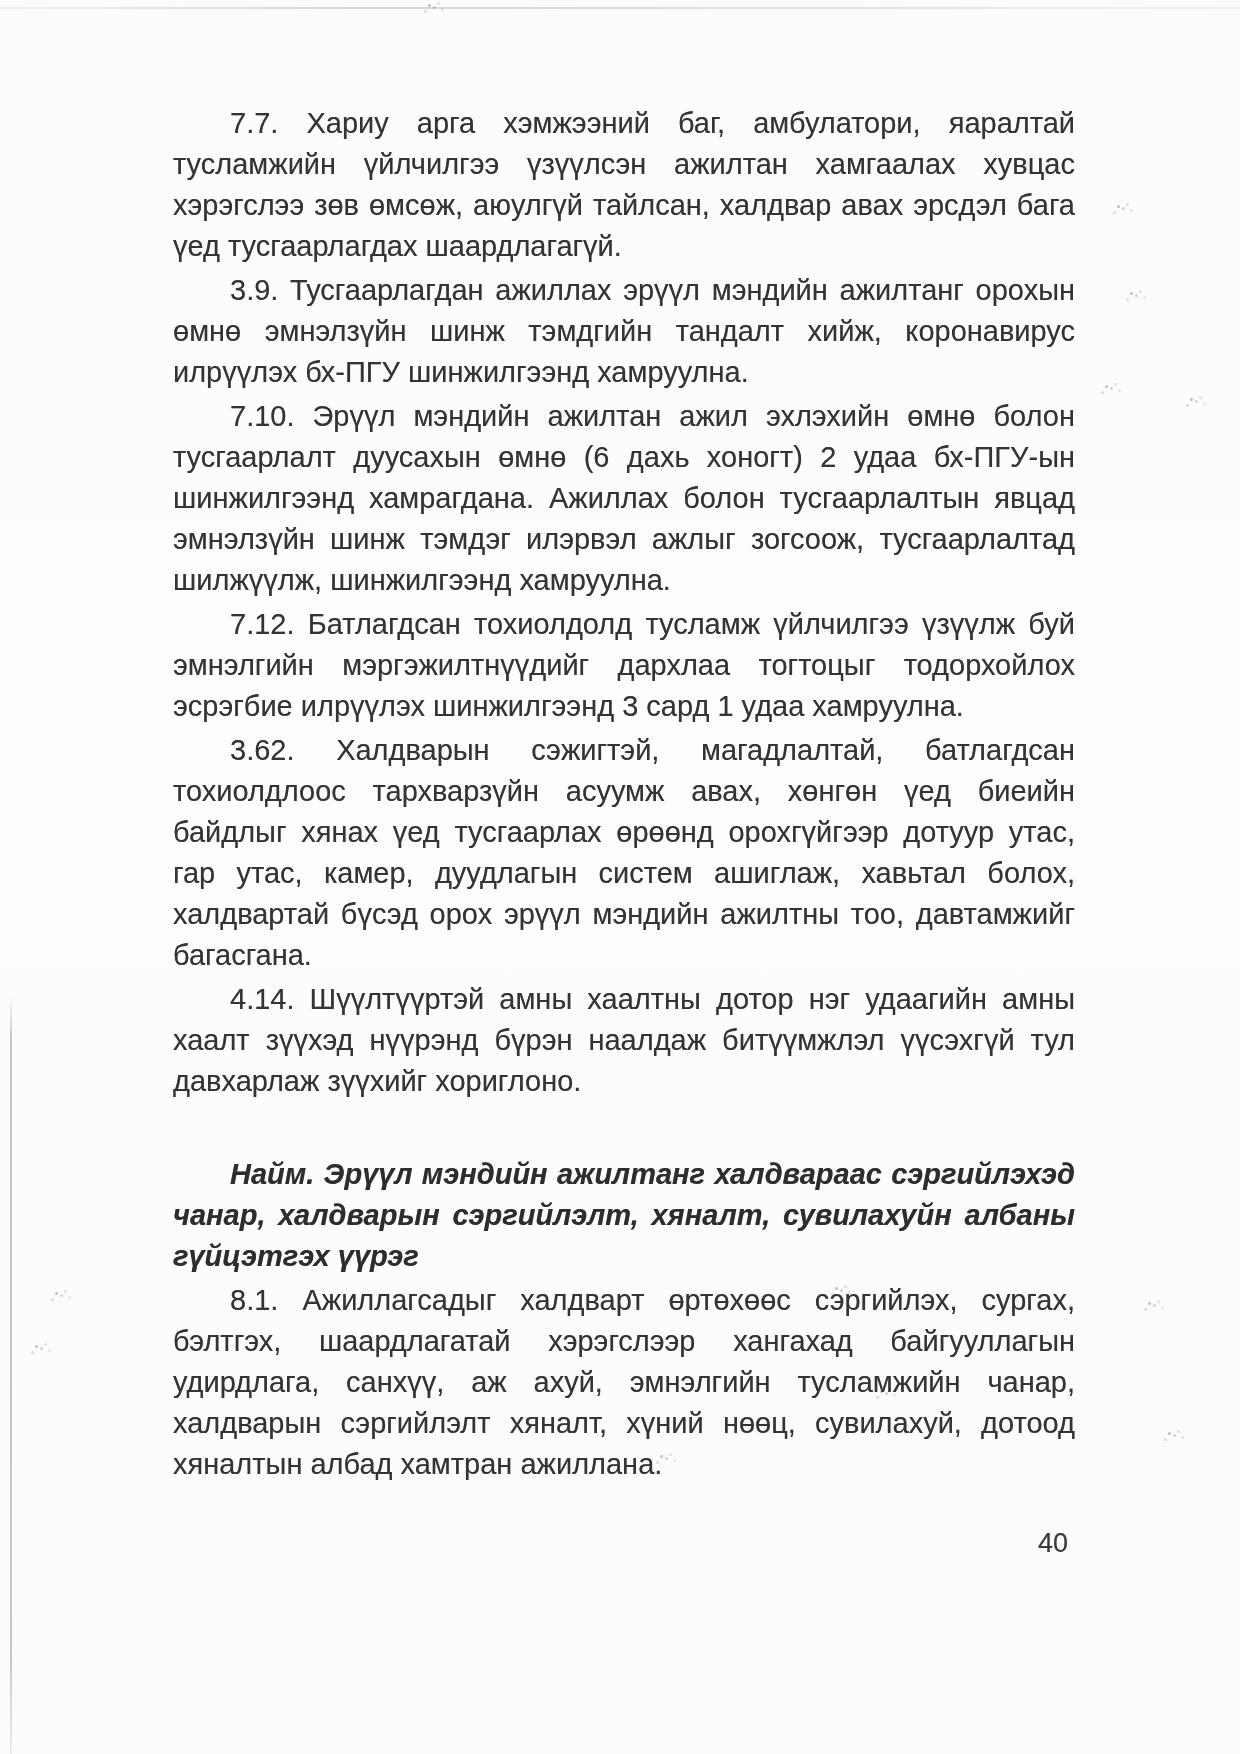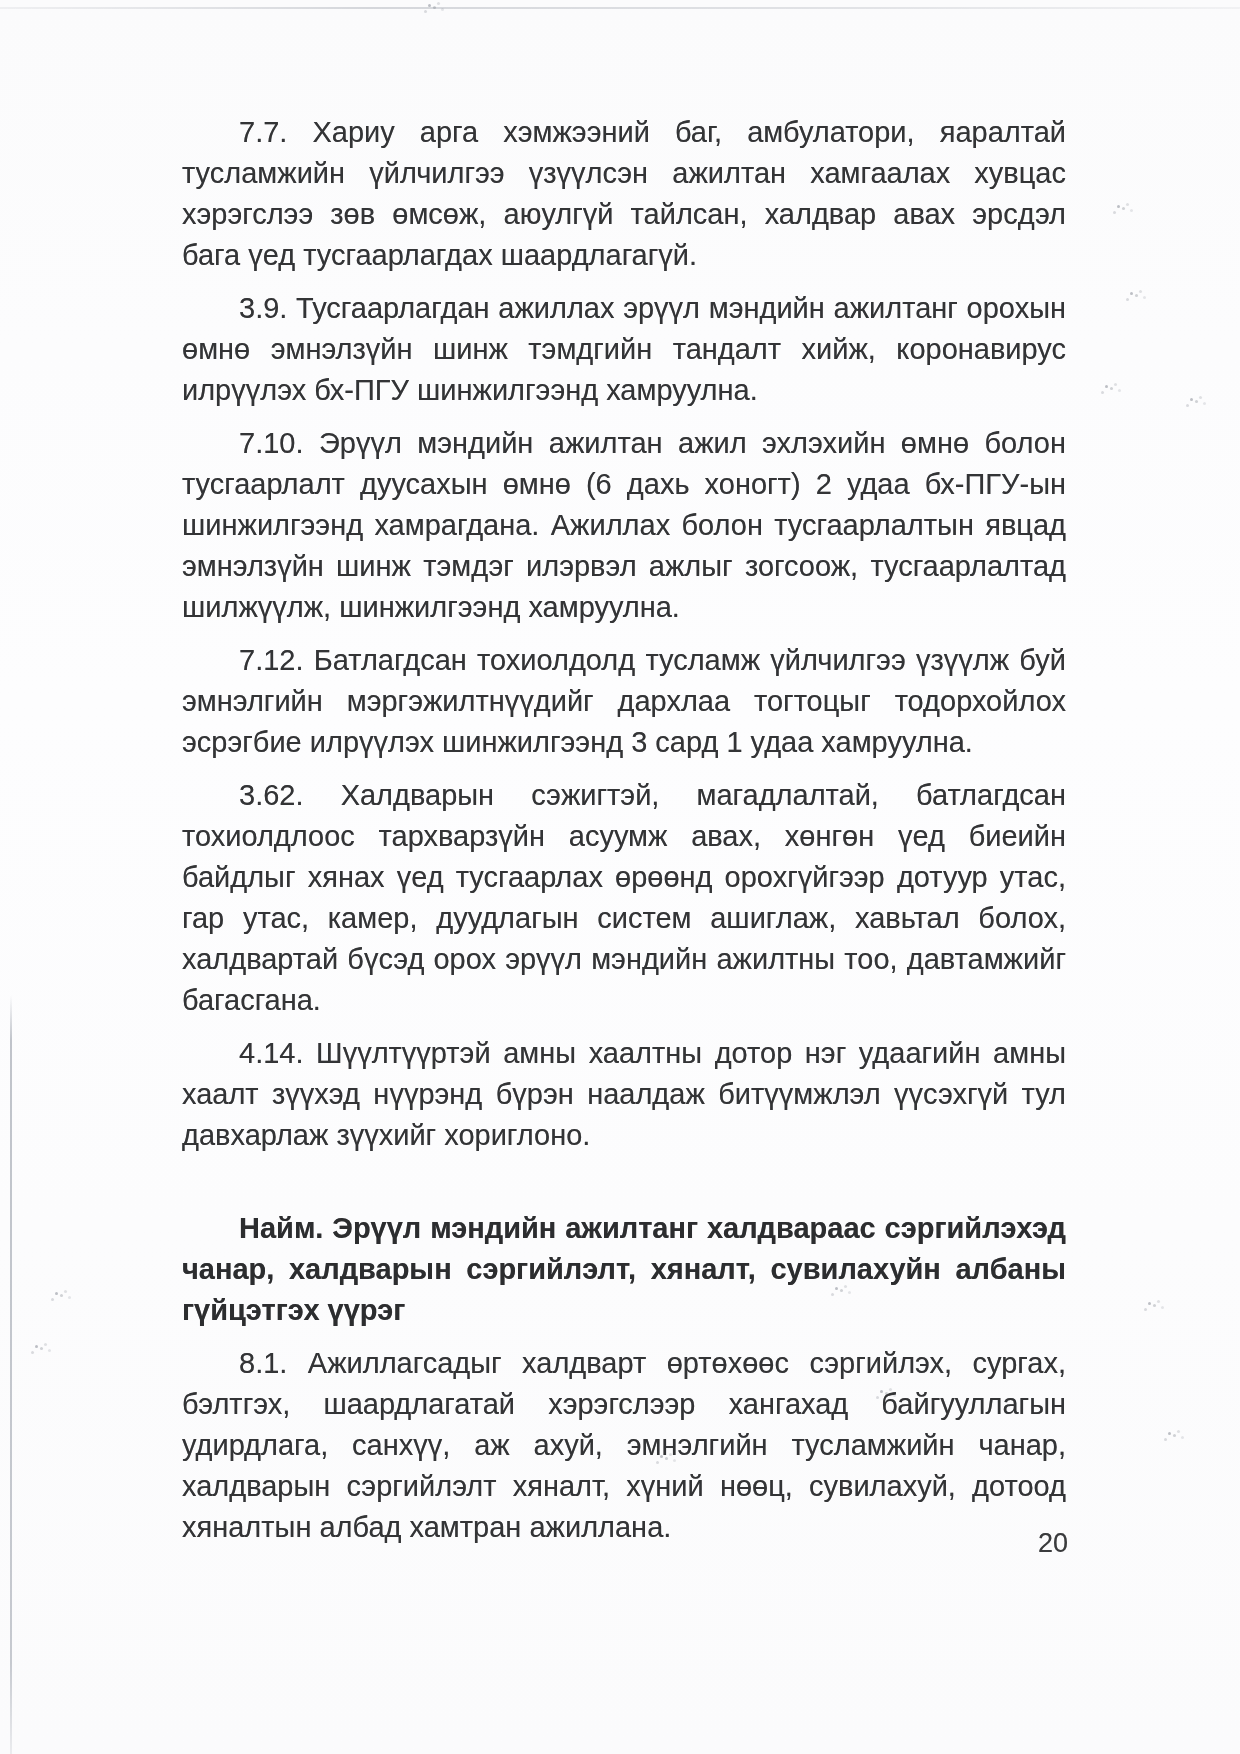--- a/index.html
+++ b/index.html
@@ -45,27 +45,28 @@
     left: 170px;
     top: 100px;
     width: 908px;
     color: #333436;
     font-size: 29px;
     line-height: 41px;
     text-align: justify;
     text-shadow: 0 0 .6px rgba(55,55,58,.55);
   }
   .para {
-    margin: 12px;
+    margin: 3px;
     text-indent: 57px;
   }
   .para.heading {
     margin-top: 52px;
     font-weight: bold;
     color: #2c2d2f;
+    font-style: italic;
   }
   .page-number {
     position: absolute;
     left: 1038px;
     top: 1528px;
     font-size: 27px;
     color: #3a3b3d;
     text-shadow: 0 0 .5px rgba(55,55,58,.5);
   }
 </style>
@@ -93,14 +94,14 @@
       <p class="para">7.7. Хариу арга хэмжээний баг, амбулатори, яаралтай тусламжийн үйлчилгээ үзүүлсэн ажилтан хамгаалах хувцас хэрэгслээ зөв өмсөж, аюулгүй тайлсан, халдвар авах эрсдэл бага үед тусгаарлагдах шаардлагагүй.</p>
       <p class="para">3.9. Тусгаарлагдан ажиллах эрүүл мэндийн ажилтанг орохын өмнө эмнэлзүйн шинж тэмдгийн тандалт хийж, коронавирус илрүүлэх бх-ПГУ шинжилгээнд хамруулна.</p>
       <p class="para">7.10. Эрүүл мэндийн ажилтан ажил эхлэхийн өмнө болон тусгаарлалт дуусахын өмнө (6 дахь хоногт) 2 удаа бх-ПГУ-ын шинжилгээнд хамрагдана. Ажиллах болон тусгаарлалтын явцад эмнэлзүйн шинж тэмдэг илэрвэл ажлыг зогсоож, тусгаарлалтад шилжүүлж, шинжилгээнд хамруулна.</p>
       <p class="para">7.12. Батлагдсан тохиолдолд тусламж үйлчилгээ үзүүлж буй эмнэлгийн мэргэжилтнүүдийг дархлаа тогтоцыг тодорхойлох эсрэгбие илрүүлэх шинжилгээнд 3 сард 1 удаа хамруулна.</p>
       <p class="para">3.62. Халдварын сэжигтэй, магадлалтай, батлагдсан тохиолдлоос тархварзүйн асуумж авах, хөнгөн үед биеийн байдлыг хянах үед тусгаарлах өрөөнд орохгүйгээр дотуур утас, гар утас, камер, дуудлагын систем ашиглаж, хавьтал болох, халдвартай бүсэд орох эрүүл мэндийн ажилтны тоо, давтамжийг багасгана.</p>
       <p class="para">4.14. Шүүлтүүртэй амны хаалтны дотор нэг удаагийн амны хаалт зүүхэд нүүрэнд бүрэн наалдаж битүүмжлэл үүсэхгүй тул давхарлаж зүүхийг хориглоно.</p>
       <p class="para heading">Найм. Эрүүл мэндийн ажилтанг халдвараас сэргийлэхэд чанар, халдварын сэргийлэлт, хяналт, сувилахуйн албаны гүйцэтгэх үүрэг</p>
       <p class="para">8.1. Ажиллагсадыг халдварт өртөхөөс сэргийлэх, сургах, бэлтгэх, шаардлагатай хэрэгслээр хангахад байгууллагын удирдлага, санхүү, аж ахуй, эмнэлгийн тусламжийн чанар, халдварын сэргийлэлт хяналт, хүний нөөц, сувилахуй, дотоод хяналтын албад хамтран ажиллана.</p>
     </div>
 
-  <div class="page-number">20</div>
+  <div class="page-number">40</div>
 </div>
 
 </body></html>

